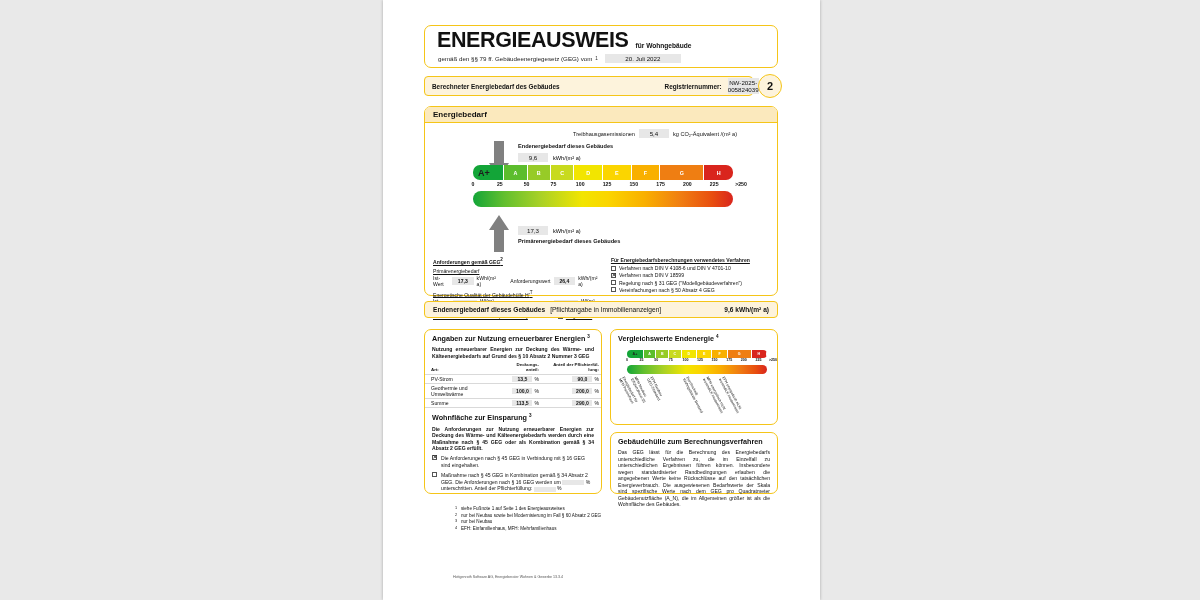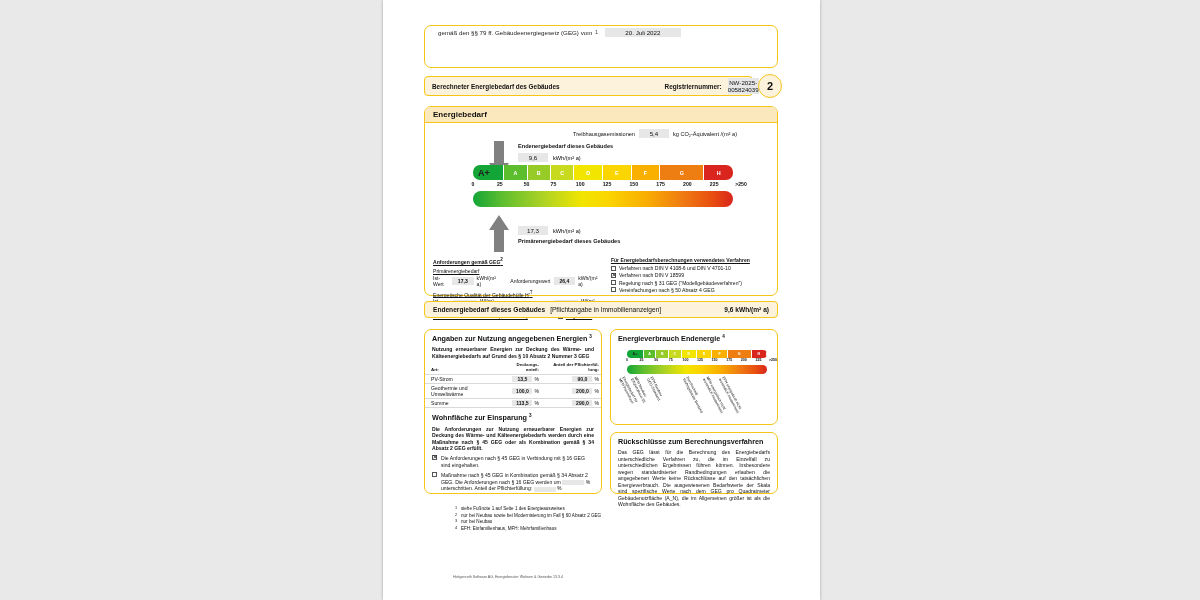--- a/index.html
+++ b/index.html
@@ -159,20 +159,24 @@
   .fn .n { width:4px; text-align:right; font-size:3.8px; }
   .pagefooter { position:absolute; left:70px; top:575px; font-size:3.6px; color:#555; }
 </style>
 </head>
 <body>
 
 <div class="viewport">
   <div class="page">
 
     <div class="ybox" id="titlebox">
+      <div class="title-row">
+        <span class="bigtitle">ENERGIEAUSWEIS</span>
+        <span class="subfor">für Wohngebäude</span>
+      </div>
       <div class="gesetz">
         <span>gemäß den §§ 79 ff. Gebäudeenergiegesetz (GEG) vom</span>
         <span class="sup">1</span>
         <span class="greyval" style="width:76px;margin-left:4px;">20. Juli 2022</span>
       </div>
     </div>
 
     <div class="ybox tan" id="regbar">
       <div class="regbar-inner">
         <span id="reg-label">Berechneter Energiebedarf des Gebäudes</span>
@@ -302,21 +306,21 @@
     <div class="ybox tan" id="endstrip">
       <div class="endstrip-inner">
         <span class="b">Endenergiebedarf dieses Gebäudes</span>
         <span class="pf">[Pflichtangabe in Immobilienanzeigen]</span>
         <span class="v">9,6 kWh/(m² a)</span>
       </div>
     </div>
 
     <div class="ybox" id="panelEE">
       <div class="p-head">
-        <span>Angaben zur Nutzung angegebenen Energien</span>
+        <span>Angaben zur Nutzung erneuerbarer Energien</span>
         <span class="sup">3</span>
       </div>
       <div class="p-text" style="font-weight:bold;">Nutzung erneuerbarer Energien zur Deckung des Wärme- und Kälteenergiebedarfs auf Grund des § 10 Absatz 2 Nummer 3 GEG</div>
       <table class="rtable">
         <thead>
           <tr>
             <th class="art">Art:</th>
             <th class="numcell" id="th-deckung">Deckungs- anteil:</th>
             <th class="numcell" id="th-anteil">Anteil der Pflichterfül- lung:</th>
           </tr>
@@ -358,21 +362,21 @@
           <span>%</span>
           <span>unterschritten. Anteil der Pflichterfüllung:</span>
           <span class="inl"></span>
           <span>%</span>
         </span>
       </div>
     </div>
 
     <div class="ybox" id="panelVerg">
       <div class="p-head">
-        <span>Energieverbrauch Endenergie</span>
+        <span>Vergleichswerte Endenergie</span>
         <span class="sup">4</span>
       </div>
       <div class="mini-wrap">
         <div class="mini-band">
             <div class="mini-seg aplus" style="background: rgb(19, 165, 56); width: 12%;">A+</div>
             <div class="mini-seg" style="background: rgb(92, 189, 45); width: 9%;">A</div>
             <div class="mini-seg" style="background: rgb(151, 203, 39); width: 9%;">B</div>
             <div class="mini-seg" style="background: rgb(200, 218, 30); width: 9%;">C</div>
             <div class="mini-seg" style="background: rgb(242, 229, 0); width: 11%;">D</div>
             <div class="mini-seg" style="background: rgb(251, 213, 0); width: 11%;">E</div>
@@ -417,21 +421,21 @@
             </div>
             <div class="mini-lbl" style="left: 108px;">
               <span style="display:block;">EFH energetisch nicht</span>
               <span style="display:block;">wesentlich modernisiert</span>
             </div>
           </div>
       </div>
     </div>
 
     <div class="ybox" id="panelErl">
-      <div class="p-head">Rückschlüsse zum Berechnungsverfahren</div>
+      <div class="p-head">Gebäudehülle zum Berechnungsverfahren</div>
       <div class="p-text">Das GEG lässt für die Berechnung des Energiebedarfs unterschiedliche Verfahren zu, die im Einzelfall zu unterschiedlichen Ergebnissen führen können. Insbesondere wegen standardisierter Randbedingungen erlauben die angegebenen Werte keine Rückschlüsse auf den tatsächlichen Energieverbrauch. Die ausgewiesenen Bedarfswerte der Skala sind spezifische Werte nach dem GEG pro Quadratmeter Gebäudenutzfläche (A_N), die im Allgemeinen größer ist als die Wohnfläche des Gebäudes.</div>
     </div>
 
     <div class="footnotes" id="footnotes">
         <div class="fn">
           <span class="n">1</span>
           <span>siehe Fußnote 1 auf Seite 1 des Energieausweises</span>
         </div>
         <div class="fn">
           <span class="n">2</span>

